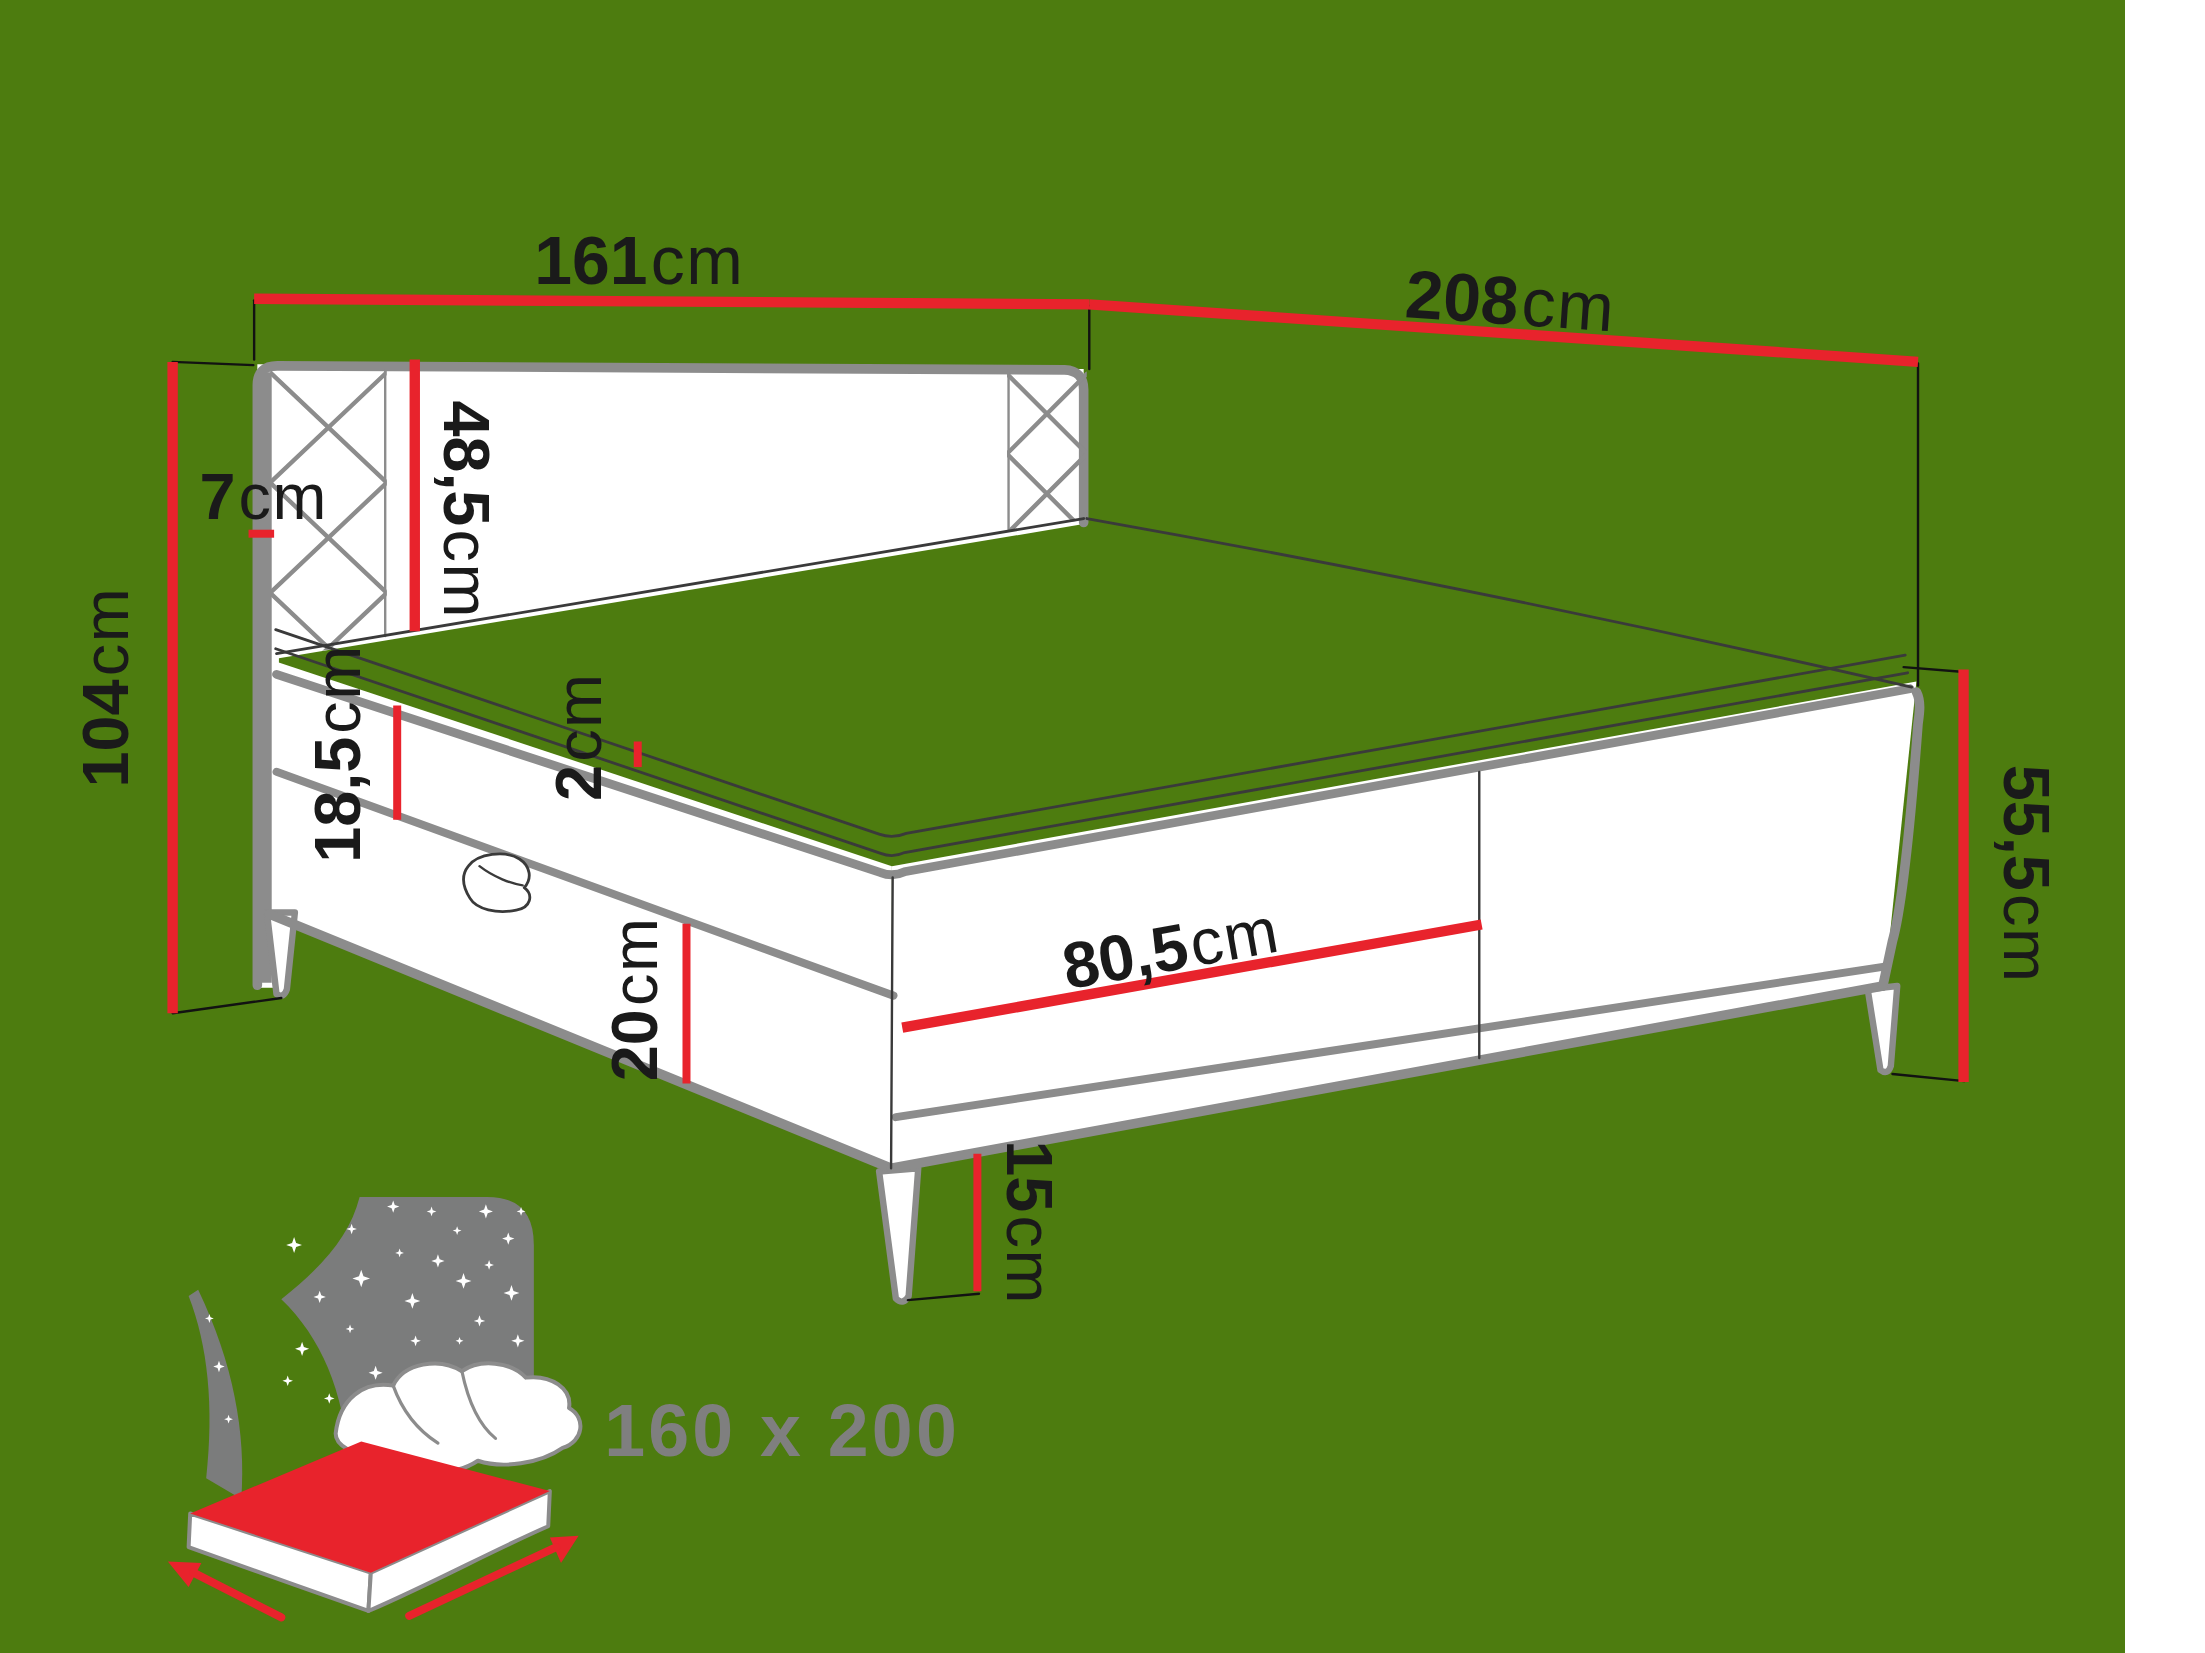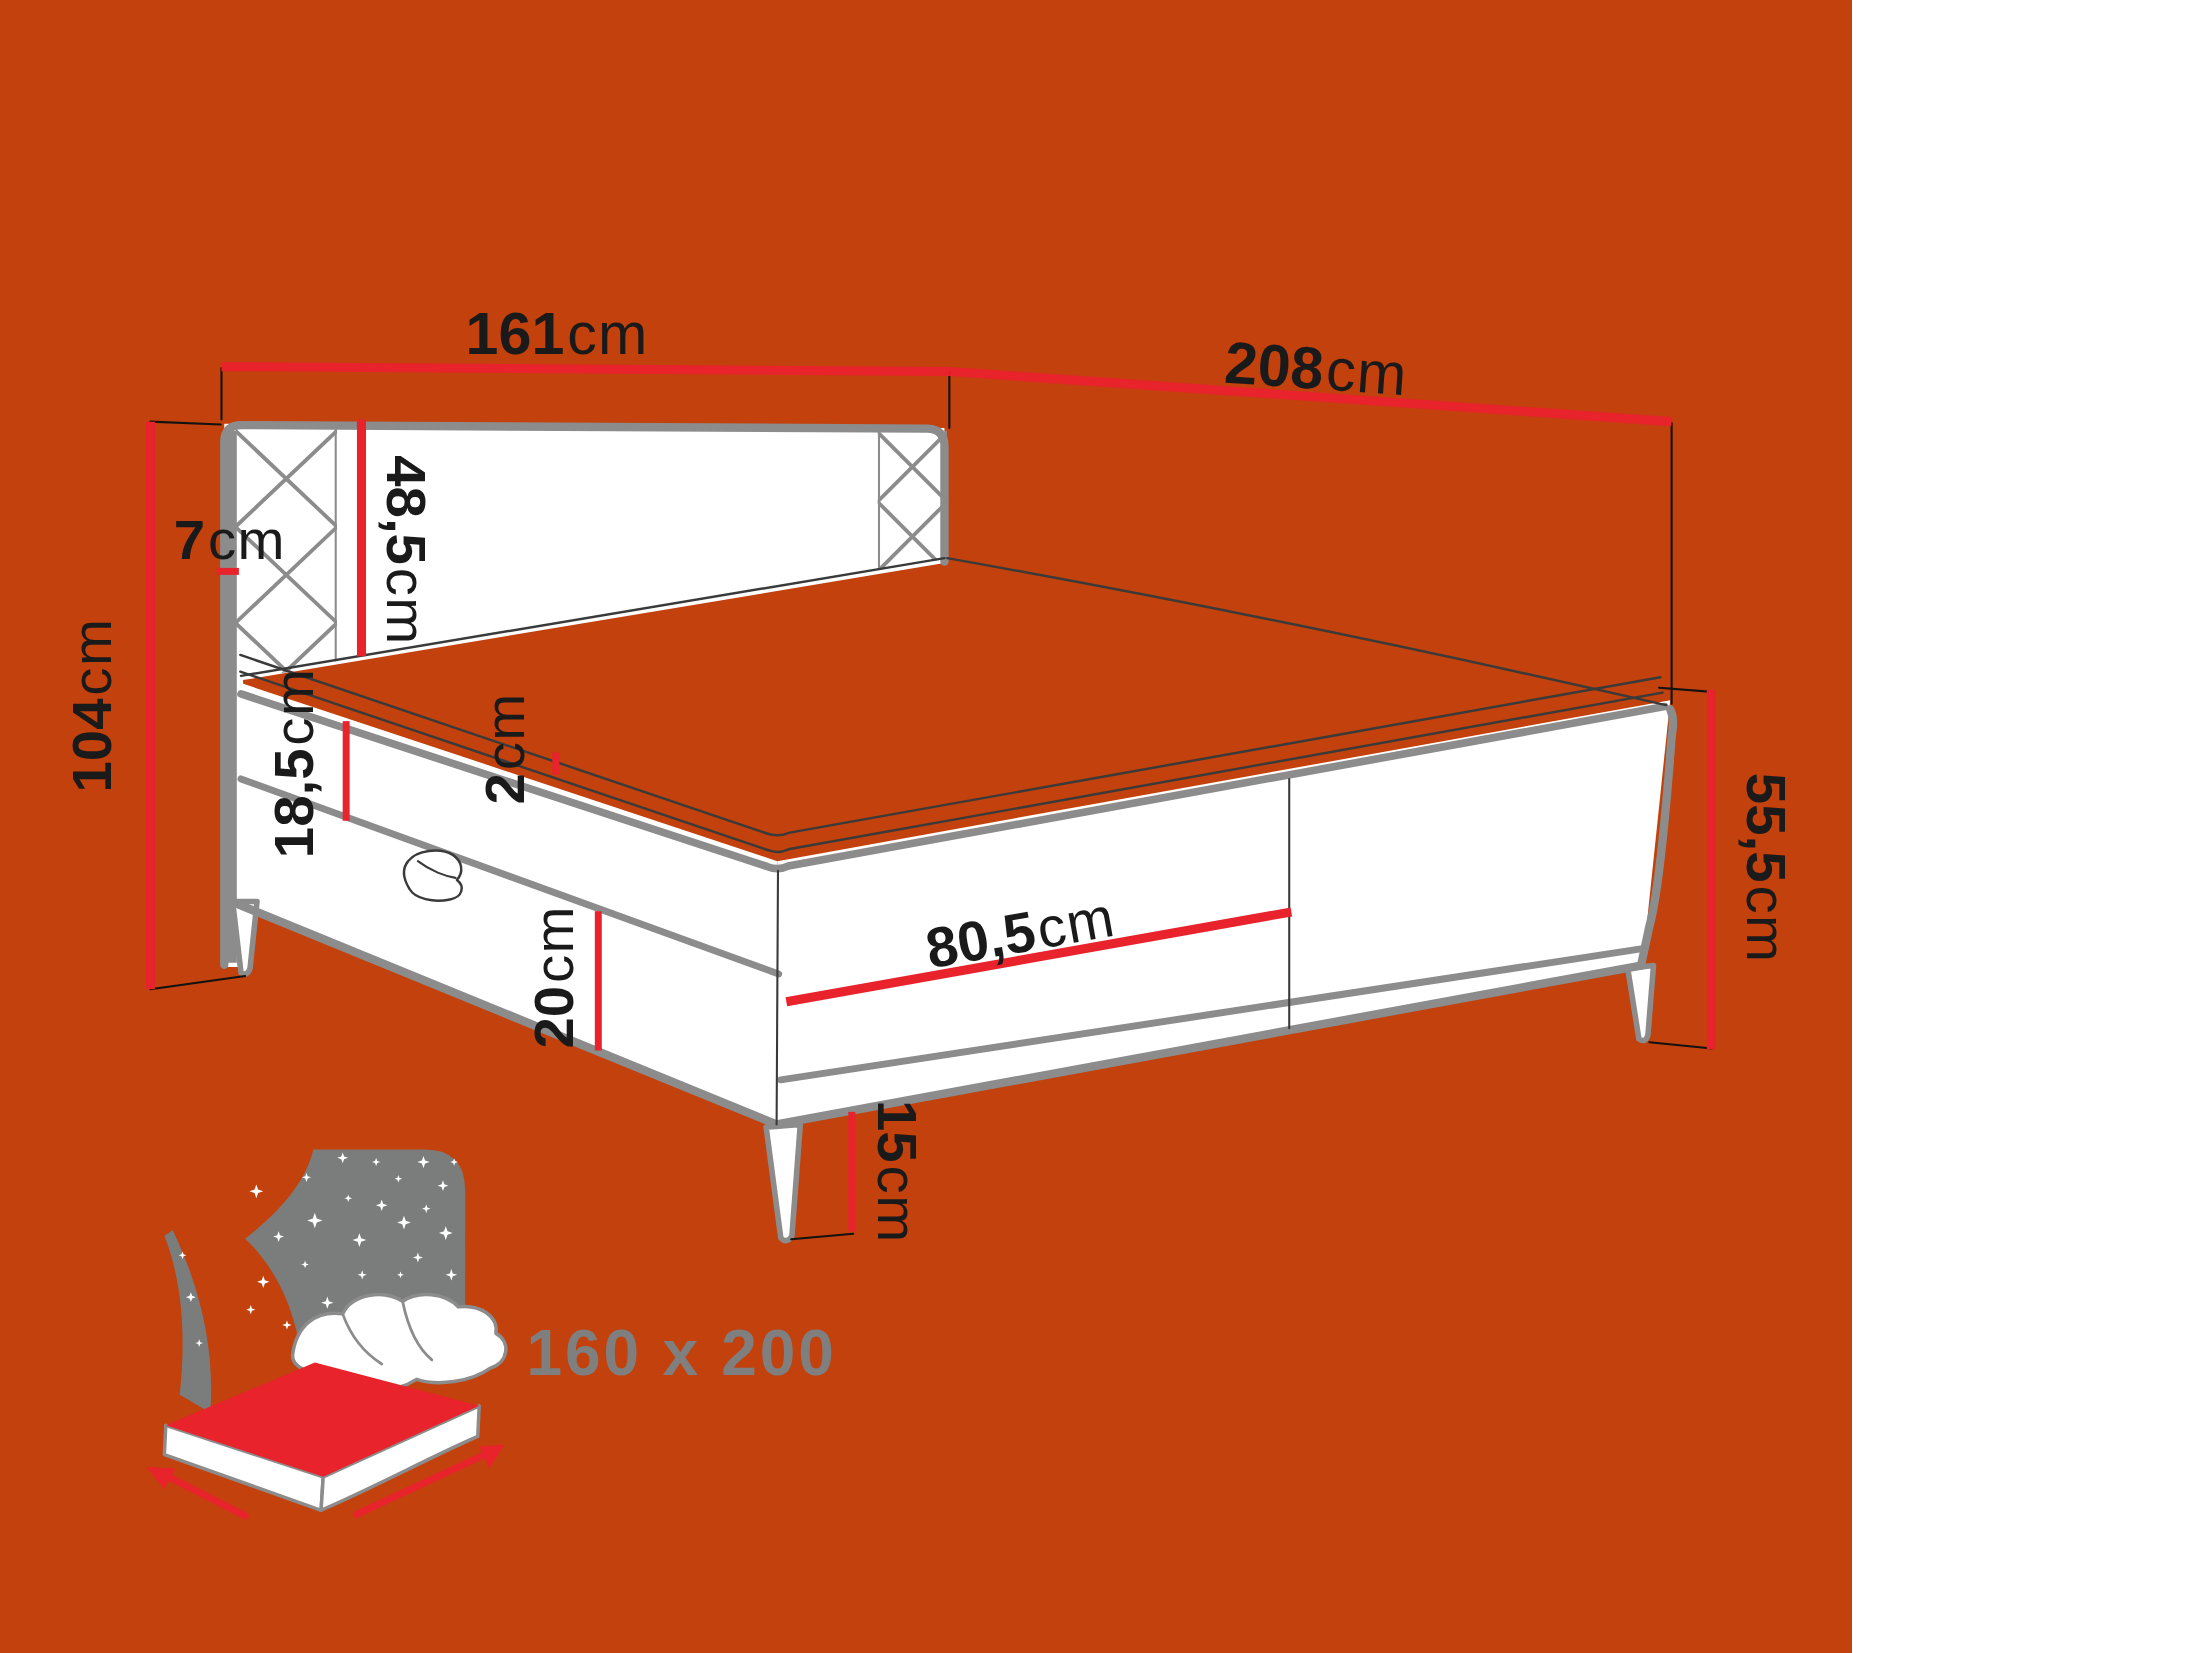--- a/index.html
+++ b/index.html
@@ -1,16 +1,16 @@
 <!DOCTYPE html>
 <html style="font-size:13.3px"><head>
 <meta charset="utf-8">
 <style>
   html,body{margin:0;padding:0;background:#ffffff;}
-  .stage{position:relative;width:1852px;height:1654px;background:#c2410c;overflow:hidden;text-align:center;}
+  .stage{position:relative;width:2125px;height:1654px;background:#4d7c0f;overflow:hidden;text-align:center;}
   svg{display:block;width:100%;height:100%;font-family:"Liberation Sans",sans-serif;}
   text{font-family:"Liberation Sans",sans-serif;}
   .dimtext{font-size:81px;}
   .dimtext .num{font-weight:700;}
   .dimtext .unit{font-weight:400;letter-spacing:2px;}
   .toptext{font-size:85px;}
   .badge{font-size:92px;font-weight:700;letter-spacing:4px;}
   .wfill{fill:#ffffff;stroke:none;}
   .thick{fill:none;stroke-width:12;stroke-linecap:round;stroke-linejoin:round;}
   .seam{fill:none;stroke-width:10;stroke-linecap:round;}

